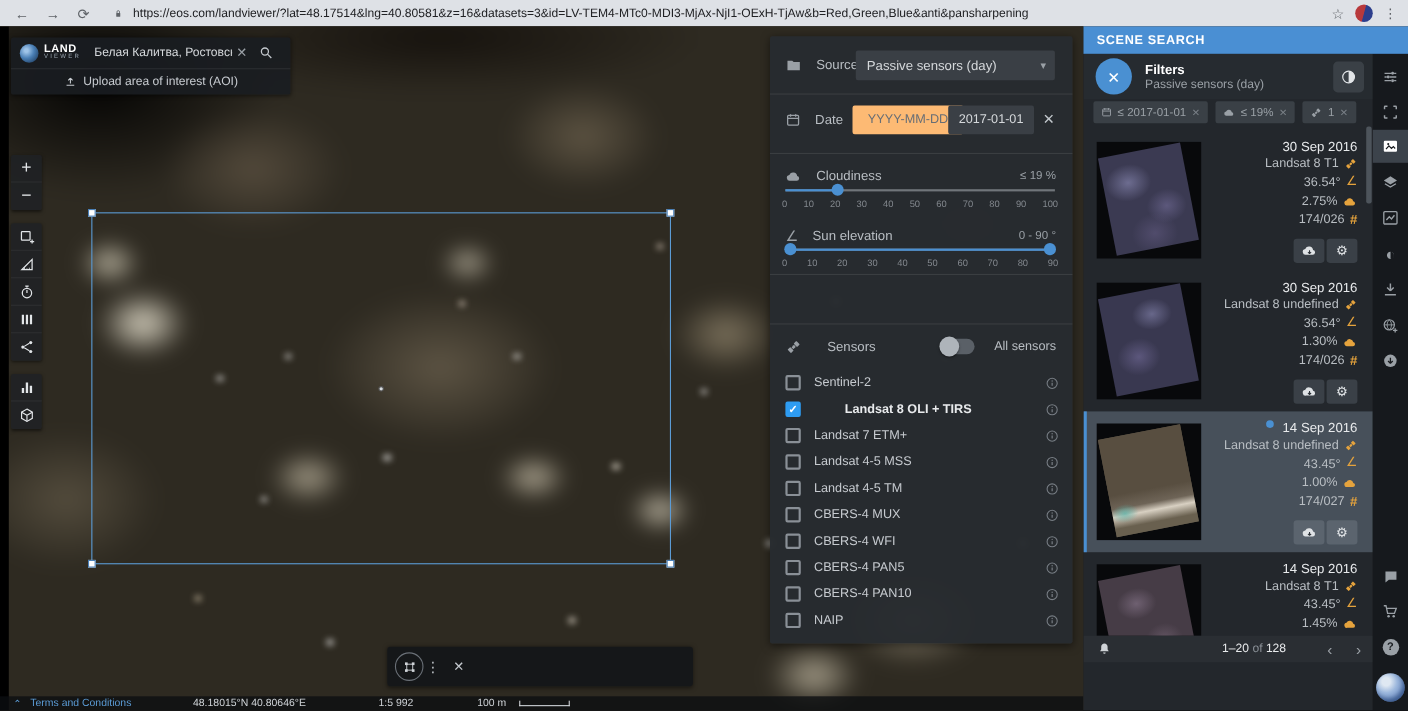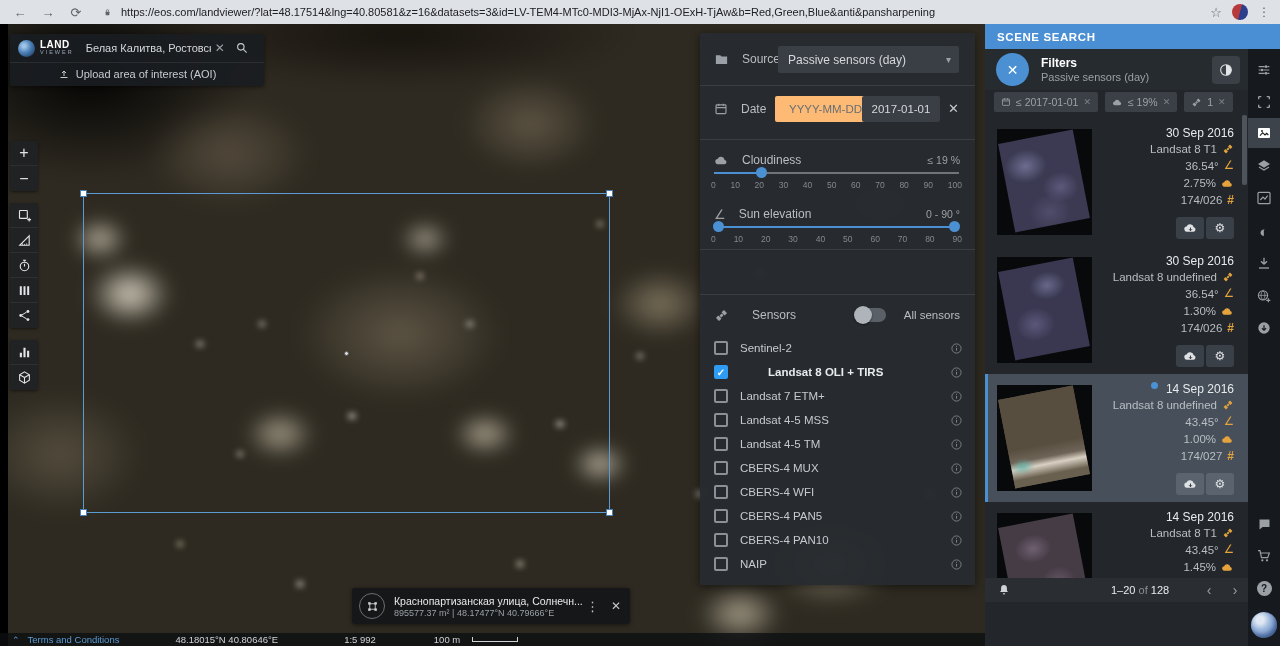--- a/index.html
+++ b/index.html
@@ -469,24 +469,20 @@
           </svg>
         </div>
     </div>
 
     <div class="aoi-card">
       <span class="circ">
           <svg class="ic" width="13" height="13">
             <use href="#i-frame"></use>
           </svg>
         </span>
-      <span class="txt">
-        <div class="t1">Краснопартизанская улица, Солнечн...</div>
-        <div class="t2">895577.37 m² | 48.17477°N 40.79666°E</div>
-      </span>
       <span class="kebab">⋮</span>
       <span class="x">✕</span>
     </div>
 
     <div class="status">
       <span class="up">⌃</span>
       <span class="terms">Terms and Conditions</span>
       <span class="coords">48.18015°N 40.80646°E</span>
       <span class="ratio">1:5 992</span>
       <span class="dist">100 m</span>

